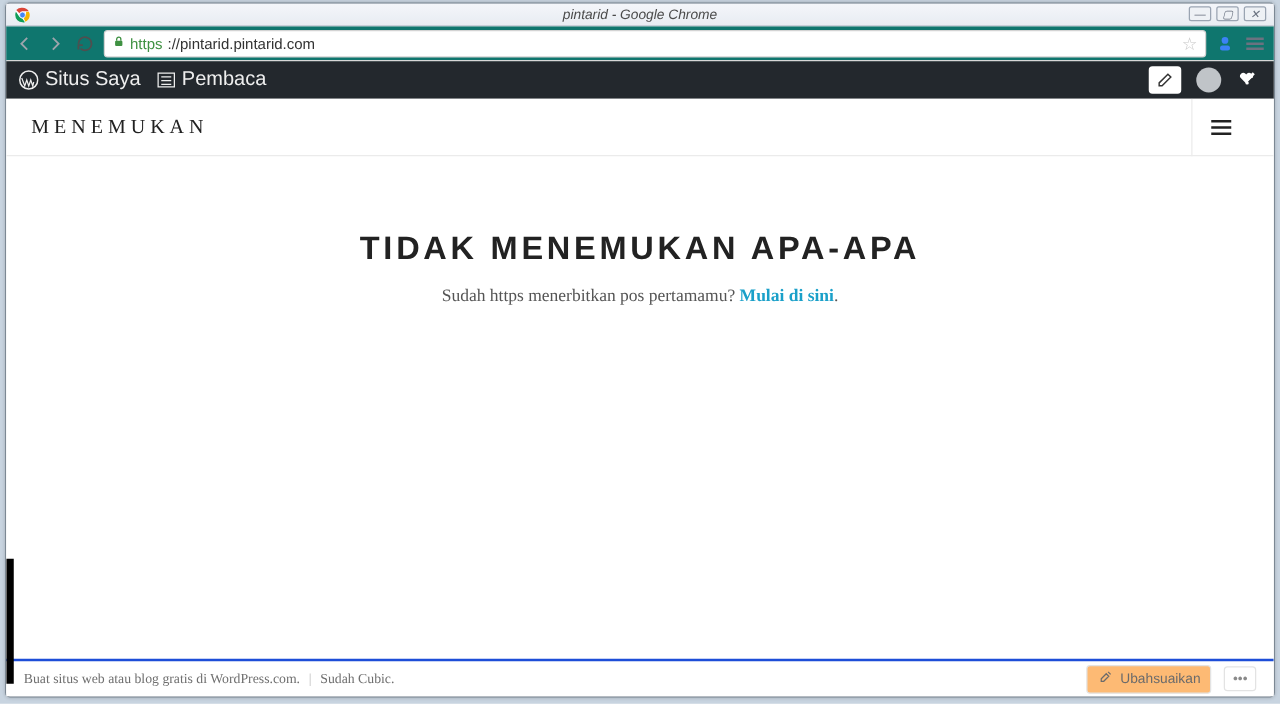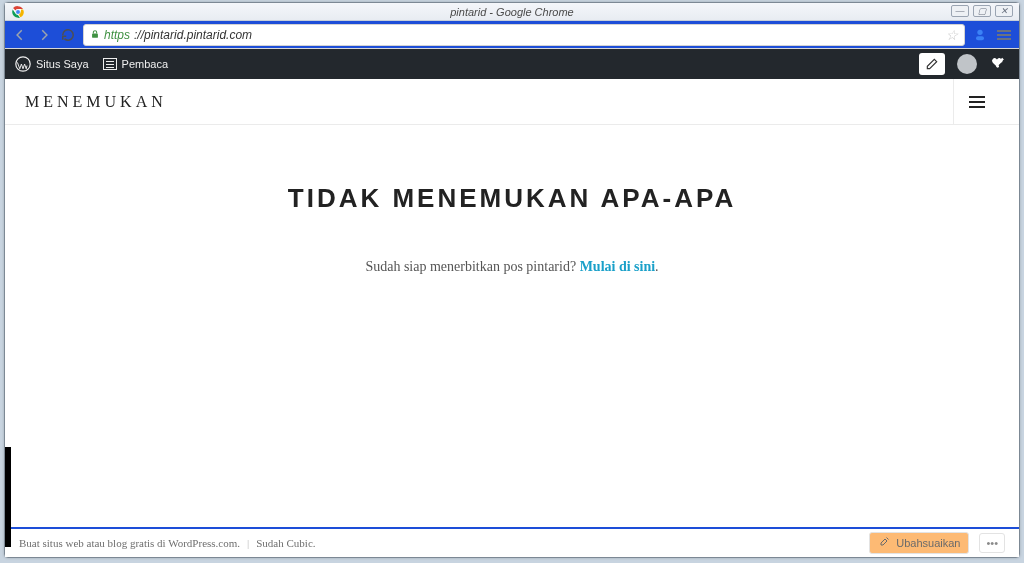--- a/index.html
+++ b/index.html
@@ -57,27 +57,26 @@
     background: #eef1f5;
     font-size: 9px;
     line-height: 10px;
     text-align: center;
     color: #6a7280;
   }
 
   
   .chrome-toolbar {
     height: 28px;
-    background: #1d4ed8;
+    background: #0f766e;
     border-bottom: 1px solid #d7d7d7;
     display: flex;
     align-items: center;
     padding: 0 6px;
     gap: 6px;
-    font-style: italic;
   }
   .nav-btn {
     width: 18px; height: 18px;
     display: flex; align-items: center; justify-content: center;
     color: #9da4ac;
     font-size: 14px;
     border-radius: 2px;
   }
   .nav-btn.active { color: #4f4f4f; }
   .omnibox {
@@ -108,21 +107,21 @@
   }
 
   
   .wp-bar {
     height: 30px;
     background: #23282d;
     color: #eee;
     display: flex;
     align-items: center;
     padding: 0 10px;
-    font-size: 11px;
+    font-size: 16px;
     gap: 14px;
   }
   .wp-bar-left { display: flex; align-items: center; gap: 14px; }
   .wp-logo {
     width:16px;height:16px;display:inline-flex;align-items:center;justify-content:center;
   }
   .wp-item { display:flex; align-items:center; gap:5px; color:#eee; cursor:pointer;}
   .reader-icon{width:14px;height:12px;border:1px solid #eee;display:inline-block;position:relative;}
   .reader-icon:before{content:"";position:absolute;left:2px;right:2px;top:2px;height:1px;background:#eee;box-shadow:0 3px 0 #eee,0 6px 0 #eee;}
   .wp-bar-right { margin-left:auto; display:flex; align-items:center; gap:12px; }
@@ -164,21 +163,20 @@
   .hamburger:before{top:-5px;}
   .hamburger:after{top:5px;}
 
   .content-area{
     flex:1;
     display:flex;
     flex-direction:column;
     align-items:center;
     padding-top:58px;
     font-family: Georgia, "Times New Roman", serif;
-    gap: 29px;
   }
   .headline{
     font-family: "Helvetica Neue", Arial, sans-serif;
     font-weight:700;
     letter-spacing:3px;
     font-size:26px;
     color:#222;
     text-align:center;
   }
   .subline{
@@ -330,21 +328,21 @@
     <div class="site-header">
       <span class="site-title">MENEMUKAN</span>
       <span class="hamburger-box">
         <span class="hamburger"></span>
       </span>
     </div>
 
     <div class="content-area">
       <h1 class="headline">TIDAK MENEMUKAN APA-APA</h1>
       <p class="subline">
-        <span>Sudah siap menerbitkan pos pintarid? </span><a href="#">Mulai di sini</a><span>.</span>
+        <span>Sudah https menerbitkan pos pertamamu? </span><a href="#">Mulai di sini</a><span>.</span>
       </p>
     </div>
 
     <div class="left-shadow"></div>
 
     <div class="site-footer">
       <span>Buat situs web atau blog gratis di WordPress.com.</span>
       <span class="sep">|</span>
       <span>Sudah Cubic.</span>
 

